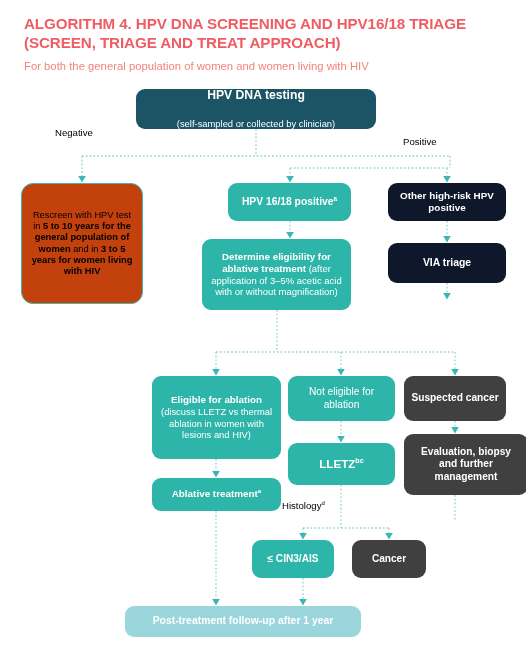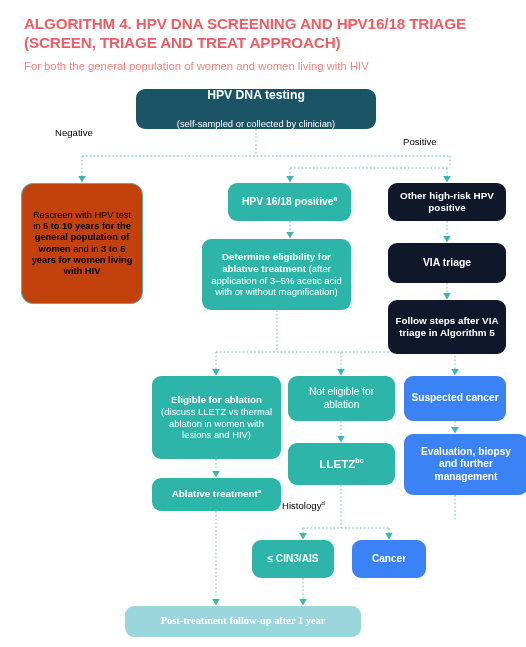--- a/index.html
+++ b/index.html
@@ -64,22 +64,22 @@
     justify-content: center;
     text-align: center;
     padding: 5px 7px;
     line-height: 1.22;
   }
   .node .txt { display: block; width: 100%; }
 
   .node.dark   { background: #1b5465; color: #ffffff; gap: 13px; }
   .node.teal   { background: #2cb5a8; color: #ffffff; }
   .node.blue   { background: #0f172a; color: #ffffff; }
-  .node.pink   { background: #3b82f6; color: #ffffff; }
-  .node.cyan   { background: #9bd6dd; color: #ffffff; font-family: Liberation Serif, serif; }
+  .node.pink   { background: #404040; color: #ffffff; }
+  .node.cyan   { background: #9bd6dd; color: #ffffff; }
   .node.outline {
     background: #c2410c;
     color: #000000;
     border: 1.6px solid #3fb9b2;
     border-radius: 12px;
   }
 
   .bold { font-weight: bold; }
   sup { font-size: 0.62em; vertical-align: super; line-height: 0; }
 
@@ -269,23 +269,20 @@
   </div>
 
   <div class="node blue" id="node-other-hrhpv">
     <span class="txt">Other high-risk HPV positive</span>
   </div>
 
   <div class="node blue" id="node-via-triage">
     <span class="txt">VIA triage</span>
   </div>
 
-  <div class="node blue" id="node-follow-steps">
-    <span class="txt">Follow steps after VIA triage in Algorithm 5</span>
-  </div>
 
   <div class="node teal" id="node-eligible">
     <span class="txt"><span class="bold">Eligible for ablation</span><span> (discuss LLETZ vs thermal ablation in women with lesions and HIV)</span></span>
   </div>
 
   <div class="node teal" id="node-not-eligible">
     <span class="txt">Not eligible for ablation</span>
   </div>
 
   <div class="node pink" id="node-suspected-cancer">

